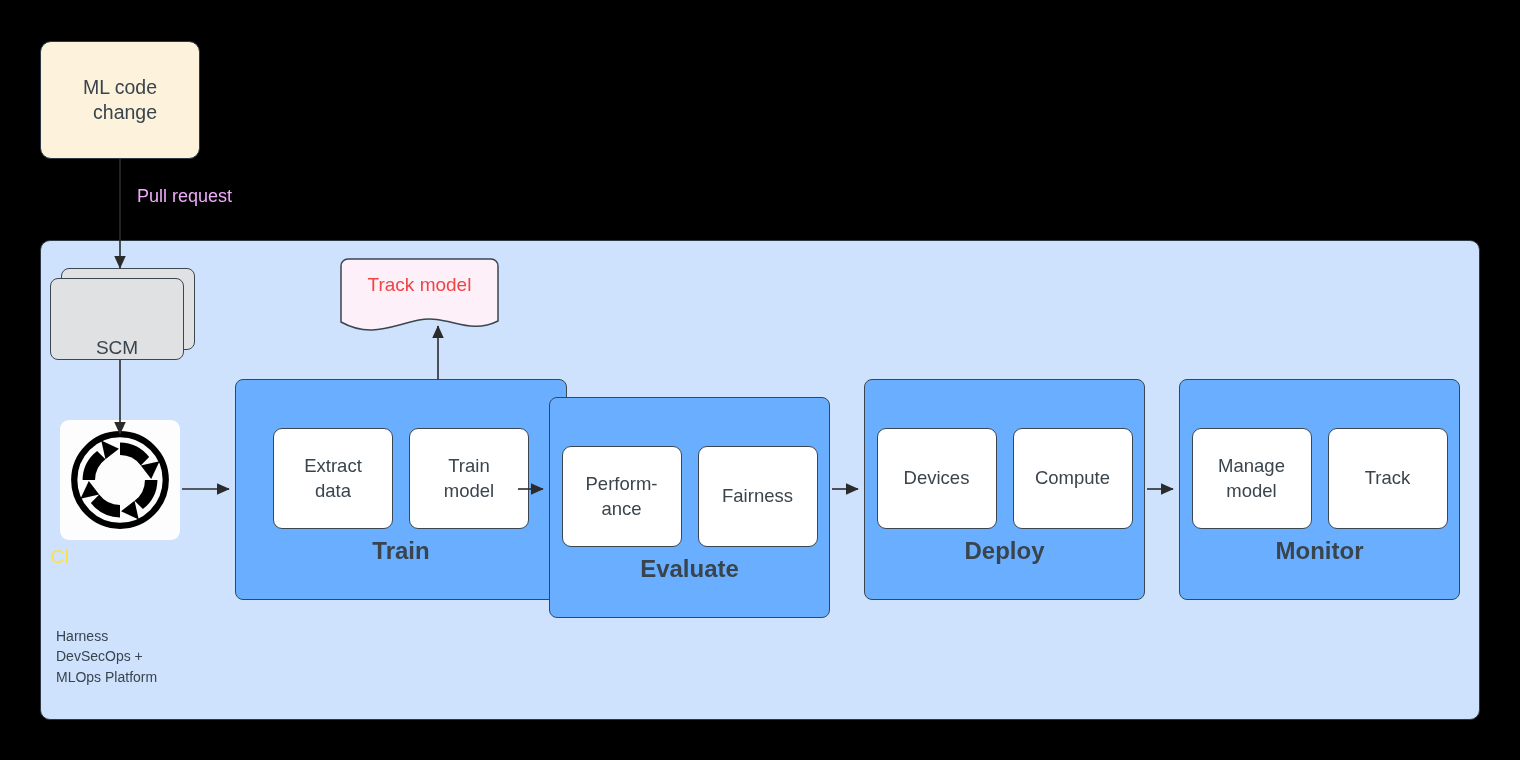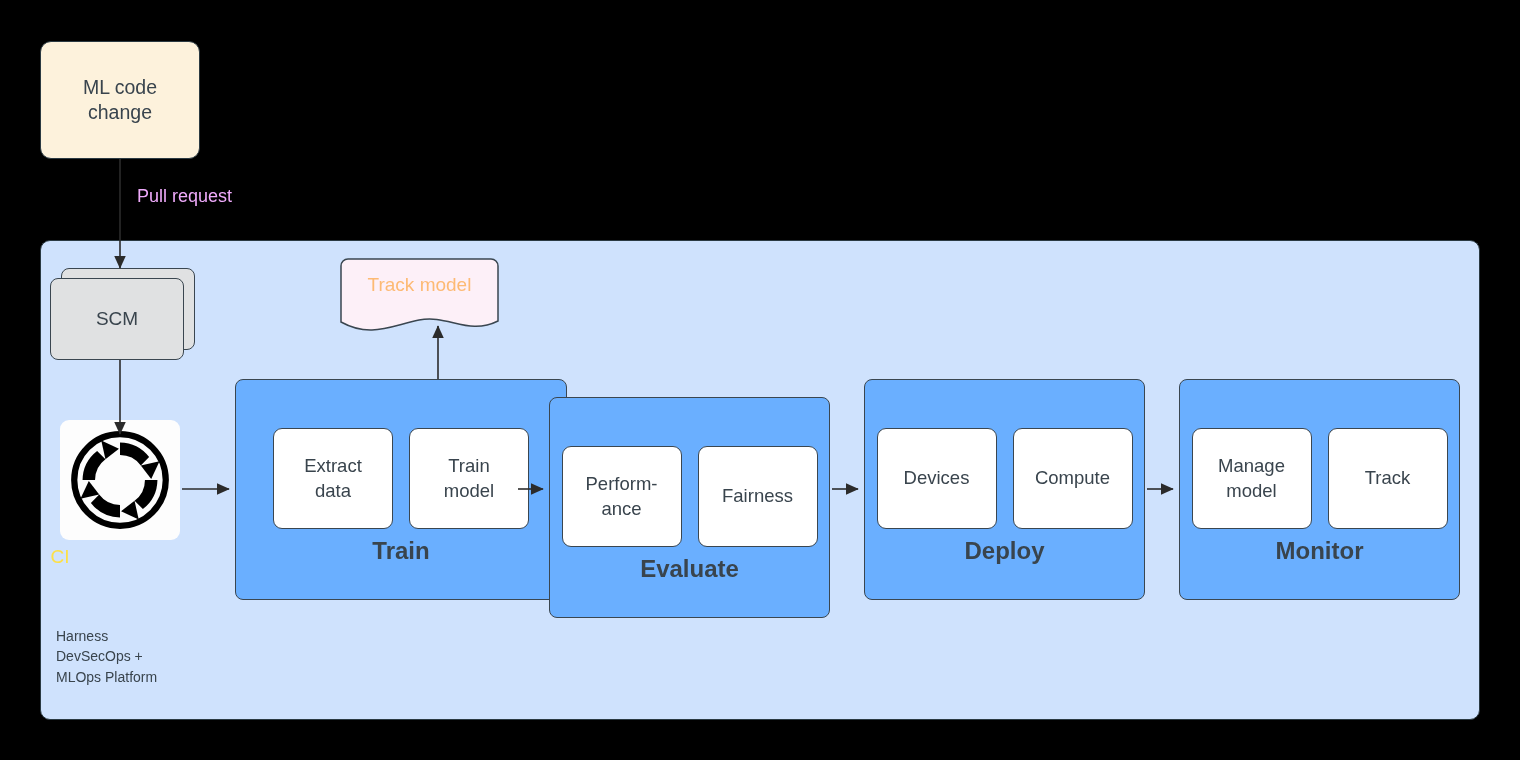--- a/index.html
+++ b/index.html
@@ -30,21 +30,21 @@
     border: 1.6px solid #2b3a42;
     border-radius: 11px;
     display: flex; align-items: center; justify-content: center;
     box-sizing: border-box;
     z-index: 6;
   }
   #ml-code-change .txt {
     font-size: 19.5px;
     color: #39444d;
     line-height: 1.3;
-    text-align: center;
+    text-align: right;
     white-space: pre-line;
   }
 
   
   #pull-request-label {
     left: 137px; top: 186px;
     font-size: 18px;
     color: #f0abfc;
     z-index: 7;
     white-space: nowrap;
@@ -76,21 +76,21 @@
     background: #e0e1e2;
     border: 1.4px solid #3a4650;
     border-radius: 8px;
     box-sizing: border-box;
   }
   #scm-shape .sheet-back {
     left: 11px; top: 0px; width: 134px; height: 82px;
   }
   #scm-shape .sheet-front {
     left: 0px; top: 10px; width: 134px; height: 82px;
-    display: flex; align-items: center; justify-content: center;
+    display: flex; align-items: flex-end; justify-content: center;
   }
   #scm-shape .txt {
     font-size: 19px;
     color: #39444d;
   }
 
   
   #ci-node { left: 60px; top: 420px; width: 120px; height: 120px; z-index: 5; }
   #ci-icon-box {
     position: absolute;
@@ -112,21 +112,21 @@
   #track-model-doc {
     left: 340px; top: 258px;
     width: 159px; height: 78px;
     z-index: 5;
   }
   #track-model-doc .doc-label {
     position: absolute;
     left: 0; top: 16px; width: 159px;
     text-align: center;
     font-size: 19px;
-    color: #fdba74;
+    color: #ef4444;
   }
 
   
   .stage {
     position: absolute;
     top: 379px;
     height: 221px;
     background: #6aafff;
     border: 1.5px solid #3a4650;
     border-radius: 8px;

